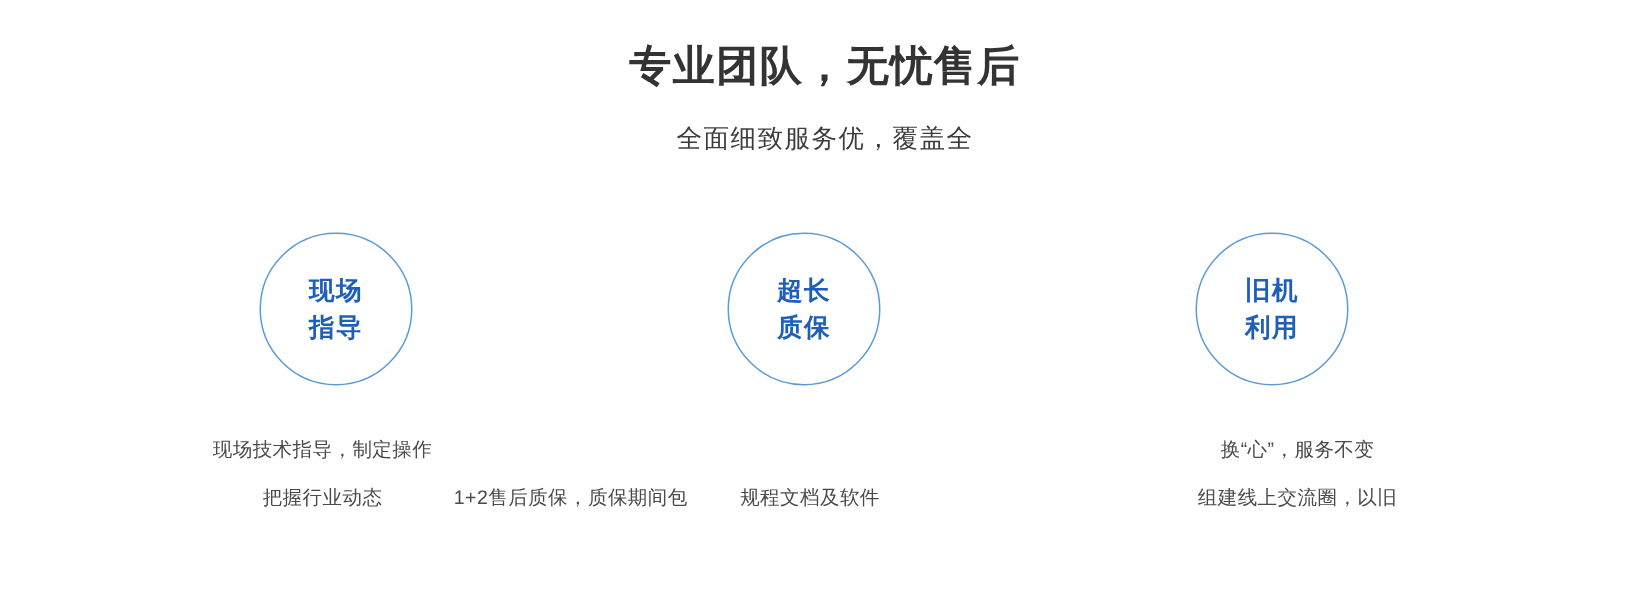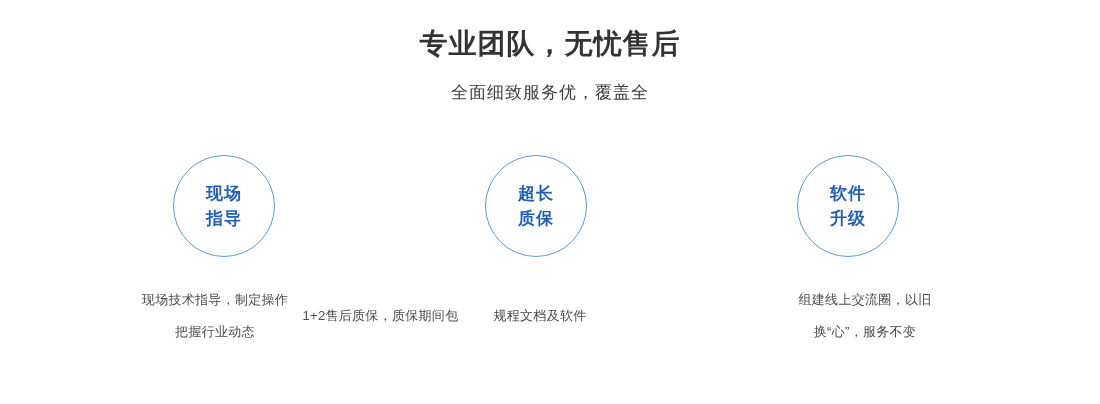--- a/index.html
+++ b/index.html
@@ -79,21 +79,21 @@
   }
 
   
   .descriptions-row {
     position: absolute;
     top: 284px;
     left: 140px;
     width: 800px;
     display: flex;
     justify-content: space-between;
-    align-items: center;
+    align-items: flex-end;
   }
   .desc-block {
     width: 150px;
     text-align: center;
   }
   .desc-line {
     font-size: 13px;
     color: #4a4a4a;
     line-height: 32px;
     letter-spacing: 0.3px;
@@ -115,26 +115,26 @@
     <div class="feature-circle">
       <span class="circle-line">现场</span>
       <span class="circle-line">指导</span>
     </div>
 
     <div class="feature-circle">
       <span class="circle-line">超长</span>
       <span class="circle-line">质保</span>
     </div>
 
-    <div class="feature-circle">
-      <span class="circle-line">软件</span>
-      <span class="circle-line">升级</span>
-    </div>
 
 
+    <div class="feature-circle">
+      <span class="circle-line">旧机</span>
+      <span class="circle-line">利用</span>
+    </div>
 
   </div>
 
   <div class="descriptions-row">
 
     <div class="desc-block">
       <div class="desc-line">现场技术指导，制定操作</div>
       <div class="desc-line">把握行业动态</div>
     </div>
 
@@ -143,19 +143,19 @@
     </div>
 
     <div class="desc-block">
       <div class="desc-line">规程文档及软件</div>
     </div>
 
     <div class="desc-block">
     </div>
 
     <div class="desc-block">
+      <div class="desc-line">换“心”，服务不变</div>
       <div class="desc-line">组建线上交流圈，以旧</div>
-      <div class="desc-line">换“心”，服务不变</div>
     </div>
 
   </div>
 
 </div>
 
 </body></html>

